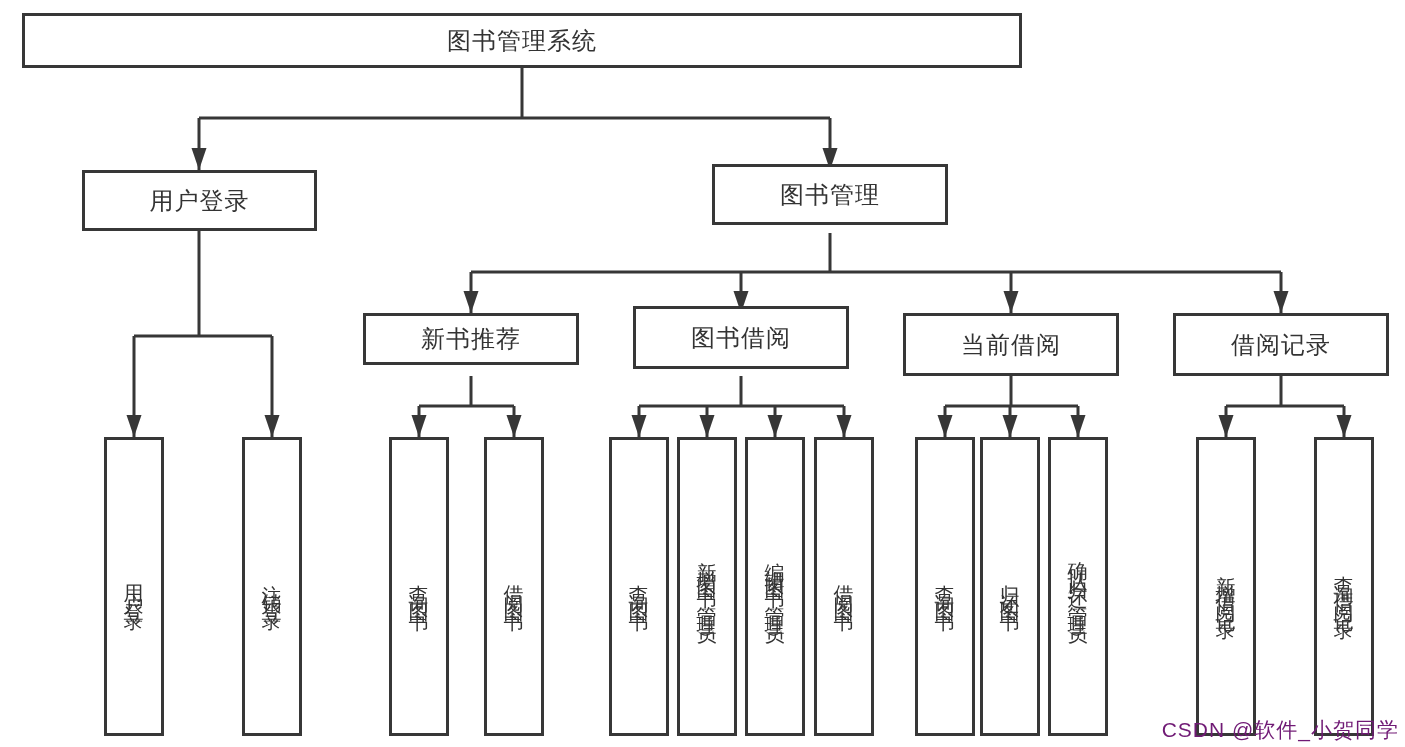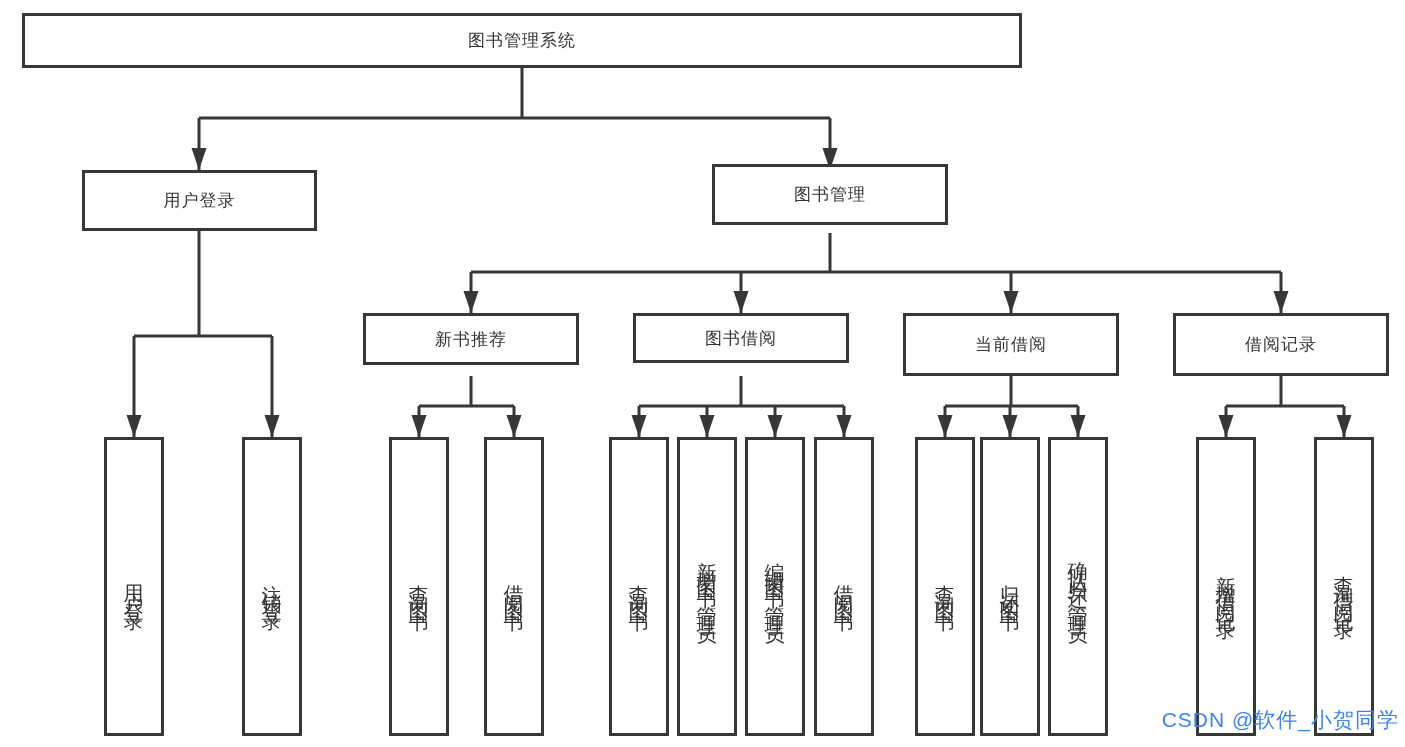--- a/index.html
+++ b/index.html
@@ -19,35 +19,35 @@
   .node {
     position: absolute;
     box-sizing: border-box;
     border: 3px solid #373737;
     background: #ffffff;
     display: flex;
     align-items: center;
     justify-content: center;
     color: #333333;
   }
-  .node.h { font-size: 17px; letter-spacing: 1px; }
+  .node.h { font-size: 24px; letter-spacing: 1px; }
   .node.v { font-size: 20px; }
   .node.v .lbl {
     writing-mode: vertical-rl;
     text-orientation: mixed;
     letter-spacing: 9px;
     line-height: 1.1;
     white-space: nowrap;
   }
   .watermark {
     position: absolute;
     right: 6px;
-    bottom: 13px;
+    bottom: 3px;
     font-size: 21px;
-    color: #3b82f6;
+    color: #701a75;
     letter-spacing: 1px;
     z-index: 5;
   }
 </style>
 </head>
 <body>
 
 <div class="canvas">
 
   <svg class="connectors" width="1405" height="747" viewBox="0 0 1405 747" xmlns="http://www.w3.org/2000/svg">
@@ -90,21 +90,21 @@
   <div class="node h" style="left:82px;top:170px;width:235px;height:61px">
     <span class="lbl">用户登录</span>
   </div>
   <div class="node h" style="left:712px;top:164px;width:236px;height:61px">
     <span class="lbl">图书管理</span>
   </div>
 
   <div class="node h" style="left:363px;top:313px;width:216px;height:52px">
     <span class="lbl">新书推荐</span>
   </div>
-  <div class="node h" style="left:633px;top:313px;width:216px;height:50px">
+  <div class="node h" style="left:633px;top:306px;width:216px;height:63px">
     <span class="lbl">图书借阅</span>
   </div>
   <div class="node h" style="left:903px;top:313px;width:216px;height:63px">
     <span class="lbl">当前借阅</span>
   </div>
   <div class="node h" style="left:1173px;top:313px;width:216px;height:63px">
     <span class="lbl">借阅记录</span>
   </div>
 
   <div class="node v" style="left:104px;top:437px;width:60px;height:299px">

